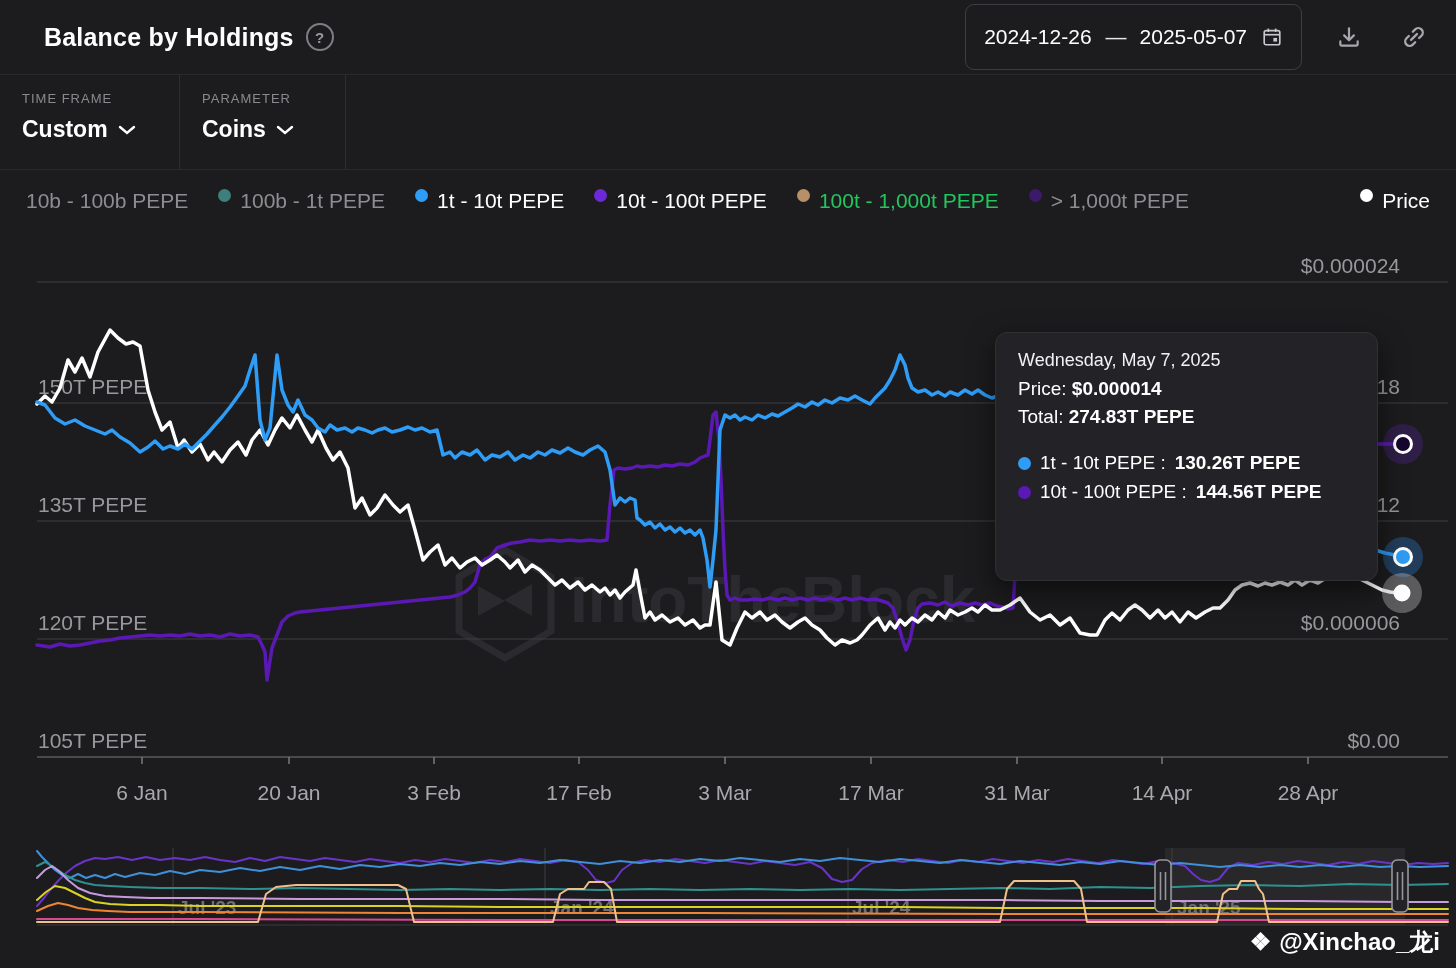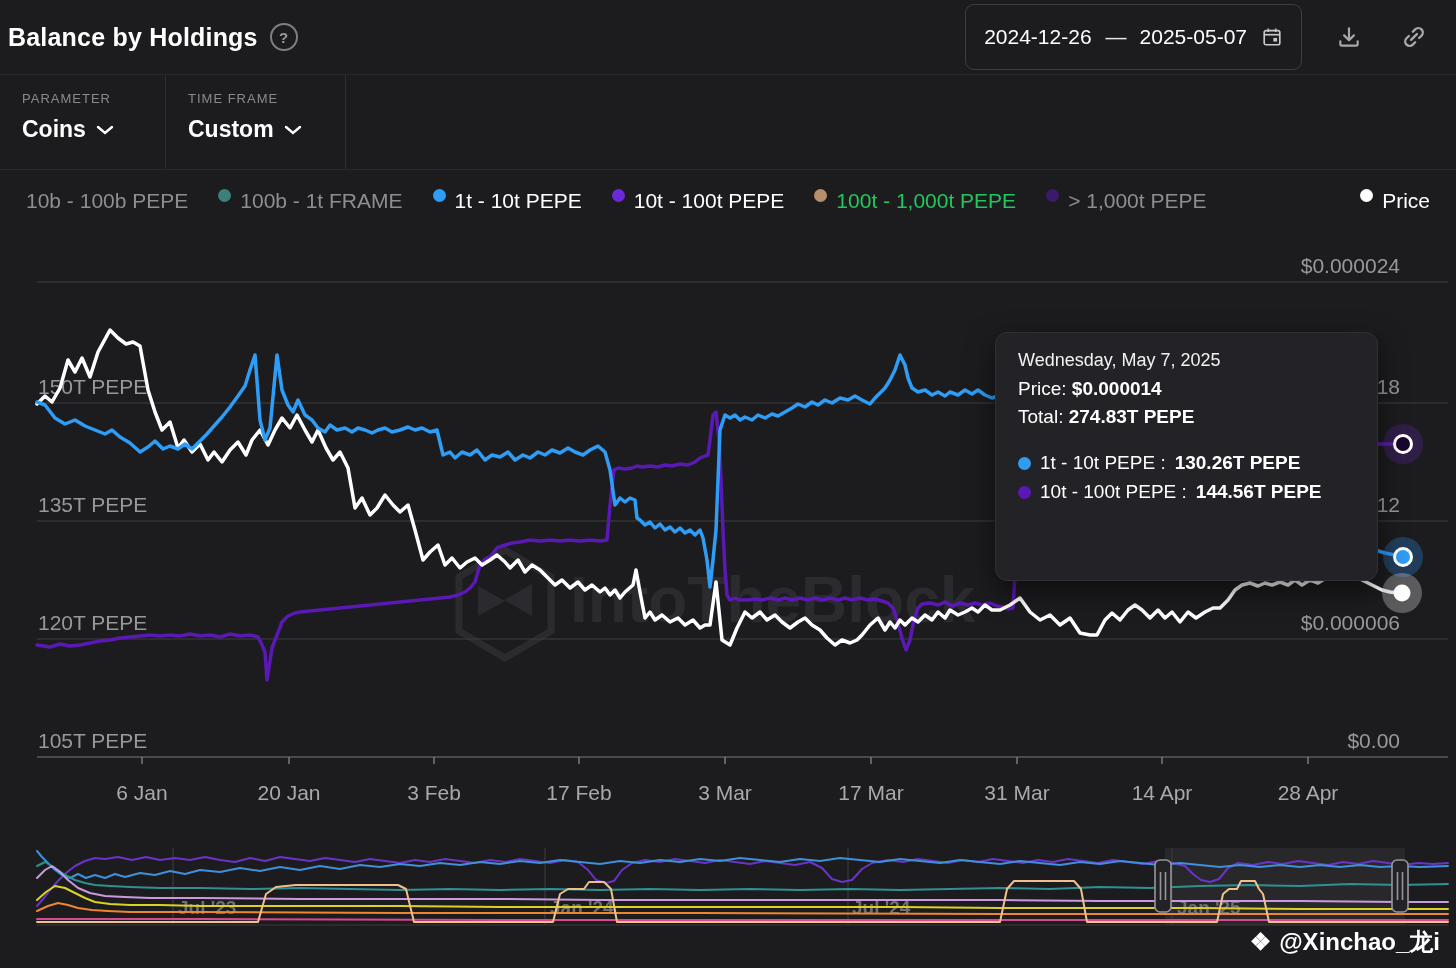--- a/index.html
+++ b/index.html
@@ -4,21 +4,21 @@
 <style>
   html,body{margin:0;padding:0;background:#111;}
   .app{
     position:relative;width:1456px;height:968px;background:#1c1c1e;
     font-family:"Liberation Sans",sans-serif;color:#fff;overflow:hidden;
   }
   
   .header{position:absolute;top:0;left:0;width:1456px;height:75px;
     display:flex;align-items:center;justify-content:space-between;
     border-bottom:1px solid #29292c;box-sizing:border-box;padding:0 24px 0 8px;}
-  .title-wrap{display:flex;align-items:center;gap:12px;}
+  .title-wrap{display:flex;align-items:center;gap:12px;margin-left:36px;}
   .page-title{font-size:25px;font-weight:700;letter-spacing:.2px;}
   .help-circle{width:24px;height:24px;border:2px solid #7e7e83;border-radius:50%;
     color:#9a9a9e;font-size:15px;font-weight:700;display:flex;align-items:center;justify-content:center;}
   .header-right{display:flex;align-items:center;gap:30px;}
   .date-btn{display:flex;align-items:center;gap:14px;border:1px solid #3e3e42;border-radius:9px;
     padding:20px 18px;font-size:21px;color:#fff;background:transparent;cursor:pointer;}
   .date-sep{color:#e8e8ea;letter-spacing:-1px;}
   .icon-btn{background:none;border:none;padding:4px;cursor:pointer;line-height:0;}
   
   .controls{position:absolute;top:75px;left:0;width:1456px;height:95px;display:flex;
@@ -92,51 +92,51 @@
             <path d="M9.5 14.5 14.5 9.5"></path>
             <path d="M11 7.5 13 5.5a3.8 3.8 0 0 1 5.4 5.4l-2 2"></path>
             <path d="M13 16.5l-2 2a3.8 3.8 0 0 1-5.4-5.4l2-2"></path>
           </svg>
         </span>
       </button>
     </div>
   </div>
 
   <div class="controls">
+    <div class="control-cell cell-tf">
+      <div class="control-label">TIME FRAME</div>
+      <div class="control-value">
+        <span>Custom</span>
+        <span style="line-height:0;">
+          <svg width="18" height="12" viewBox="0 0 18 12" fill="none" stroke="#fff" stroke-width="2.4" stroke-linecap="round">
+              <path d="M2 3l7 6 7-6"></path>
+            </svg>
+        </span>
+      </div>
+    </div>
     <div class="control-cell cell-param">
       <div class="control-label">PARAMETER</div>
       <div class="control-value">
         <span>Coins</span>
         <span style="line-height:0;">
           <svg width="18" height="12" viewBox="0 0 18 12" fill="none" stroke="#fff" stroke-width="2.4" stroke-linecap="round">
               <path d="M2 3l7 6 7-6"></path>
             </svg>
         </span>
       </div>
     </div>
-    <div class="control-cell cell-tf">
-      <div class="control-label">TIME FRAME</div>
-      <div class="control-value">
-        <span>Custom</span>
-        <span style="line-height:0;">
-          <svg width="18" height="12" viewBox="0 0 18 12" fill="none" stroke="#fff" stroke-width="2.4" stroke-linecap="round">
-              <path d="M2 3l7 6 7-6"></path>
-            </svg>
-        </span>
-      </div>
-    </div>
   </div>
 
   <div class="legend" id="legend">
       <div class="legend-item">
         <span style="color: rgb(142, 142, 146);">10b - 100b PEPE</span>
       </div>
       <div class="legend-item">
         <span class="legend-dot" style="background: rgb(60, 127, 125);"></span>
-        <span style="color: rgb(142, 142, 146);">100b - 1t FRAME</span>
+        <span style="color: rgb(142, 142, 146);">100b - 1t PEPE</span>
       </div>
       <div class="legend-item">
         <span class="legend-dot" style="background: rgb(47, 157, 245);"></span>
         <span style="color: rgb(255, 255, 255);">1t - 10t PEPE</span>
       </div>
       <div class="legend-item">
         <span class="legend-dot" style="background: rgb(109, 40, 217);"></span>
         <span style="color: rgb(255, 255, 255);">10t - 100t PEPE</span>
       </div>
       <div class="legend-item">

